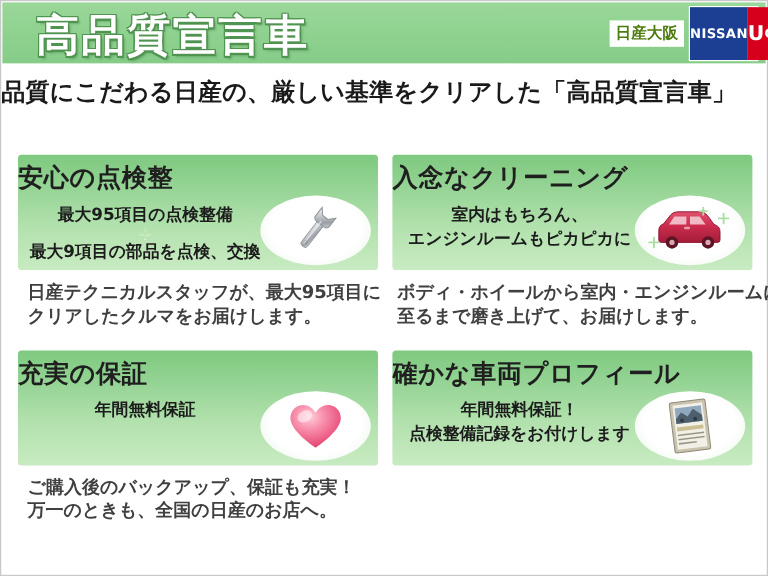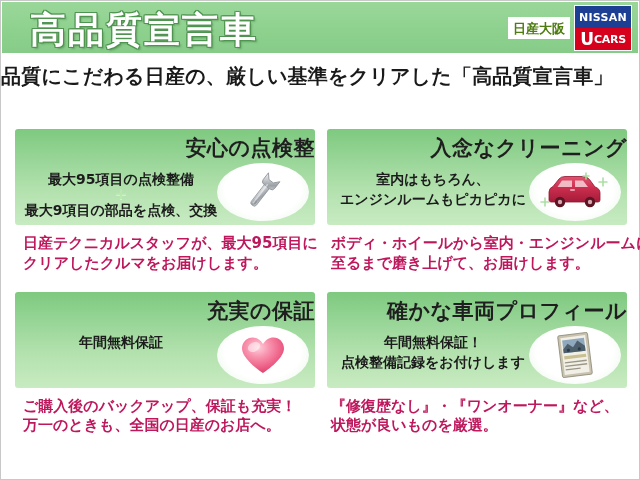--- a/index.html
+++ b/index.html
@@ -70,21 +70,21 @@
     font-weight: bold;
     padding: 5px 5px 4px 5px;
     letter-spacing: 0px;
     line-height: 1;
     white-space: nowrap;
   }
   .logo-block {
     width: 58px;
     height: 46px;
     display: flex;
-    flex-direction: column;
+    flex-direction: row;
     border: 1px solid #ffffff;
     box-sizing: border-box;
   }
   .logo-nissan {
     flex: 1 1 50%;
     background: #1c3f94;
     color: #ffffff;
     font-size: 11px;
     font-weight: bold;
     letter-spacing: 0.3px;
@@ -144,21 +144,21 @@
     background: linear-gradient(to bottom, #7ec97f 0%, #93d393 26%, #b2e1ad 62%, #c8ebc2 100%);
     border-radius: 3px;
     box-sizing: border-box;
     overflow: hidden;
   }
   .card-heading {
     position: absolute;
     left: 0;
     top: 5px;
     width: 100%;
-    text-align: right;
+    text-align: left;
     font-size: 21px;
     font-weight: bold;
     color: #1f1f1f;
     letter-spacing: 0.5px;
     white-space: nowrap;
   }
   .card-sub {
     position: absolute;
     left: 0;
     top: 40px;
@@ -197,21 +197,21 @@
     height: 58px;
     border-radius: 50%;
     background: radial-gradient(ellipse at 50% 45%, #ffffff 58%, rgba(255,255,255,0.82) 78%, rgba(255,255,255,0.05) 100%);
   }
   .icon-bubble svg { position: relative; }
 
   .card-desc {
     margin-top: 9px;
     font-size: 15px;
     font-weight: bold;
-    color: #be185d;
+    color: #404040;
     line-height: 1.32;
     text-align: left;
     padding-left: 8px;
   }
   .card-desc .d-line { display: block; white-space: nowrap; }
   .card.right .card-desc { padding-left: 4px; }
 </style>
 </head>
 <body>
 
@@ -357,20 +357,16 @@
               <rect x="11" y="25" width="22" height="3.2" fill="#c9bf92"></rect>
               <g fill="#9a9687">
                 <rect x="11" y="31" width="22" height="1.3"></rect>
                 <rect x="11" y="34.5" width="22" height="1.3"></rect>
                 <rect x="11" y="38" width="15" height="1.3"></rect>
               </g>
             </g>
           </svg>
         </div>
       </div>
-      <div class="card-desc">
-        <span class="d-line">『修復歴なし』・『ワンオーナー』など、</span>
-        <span class="d-line">状態が良いものを厳選。</span>
-      </div>
     </div>
 
   </div>
 </div>
 
 </body></html>

